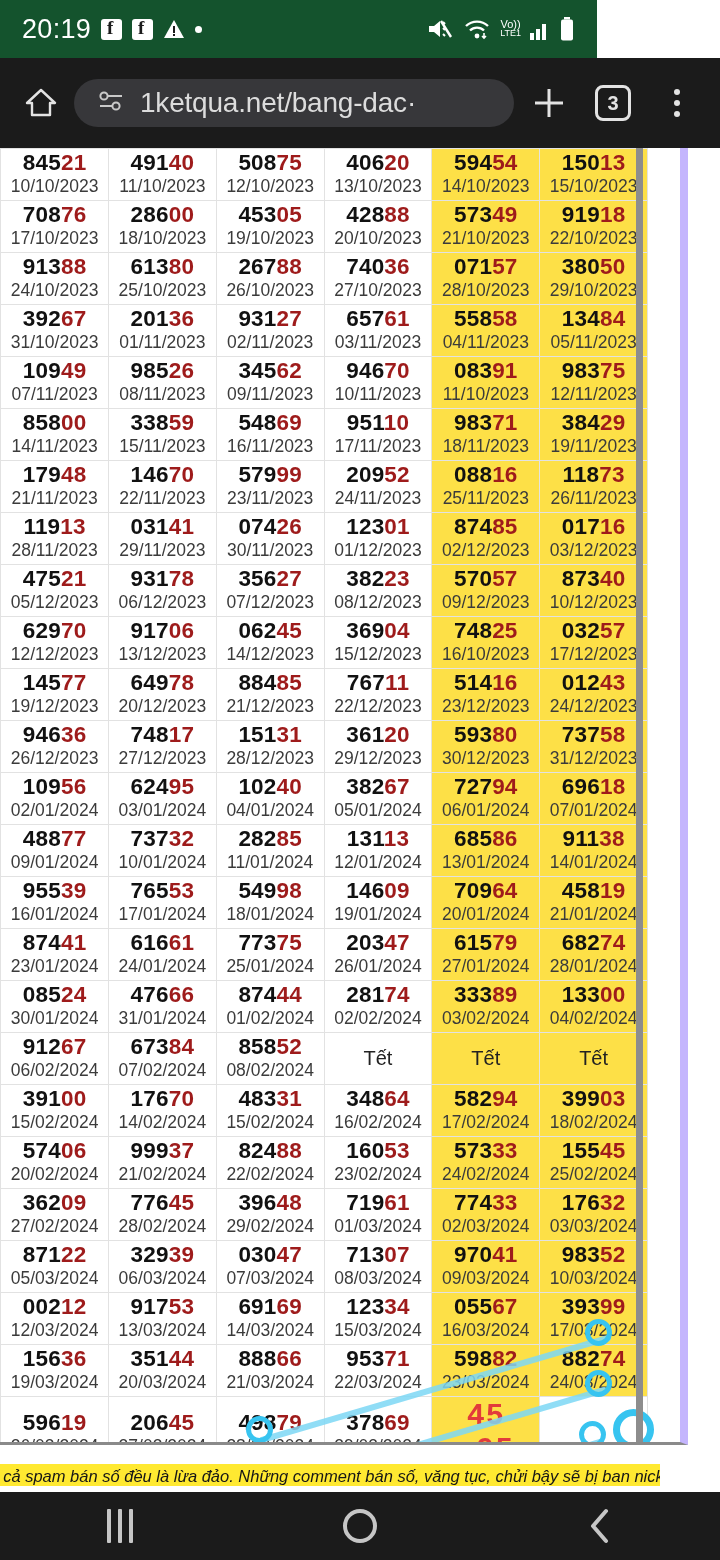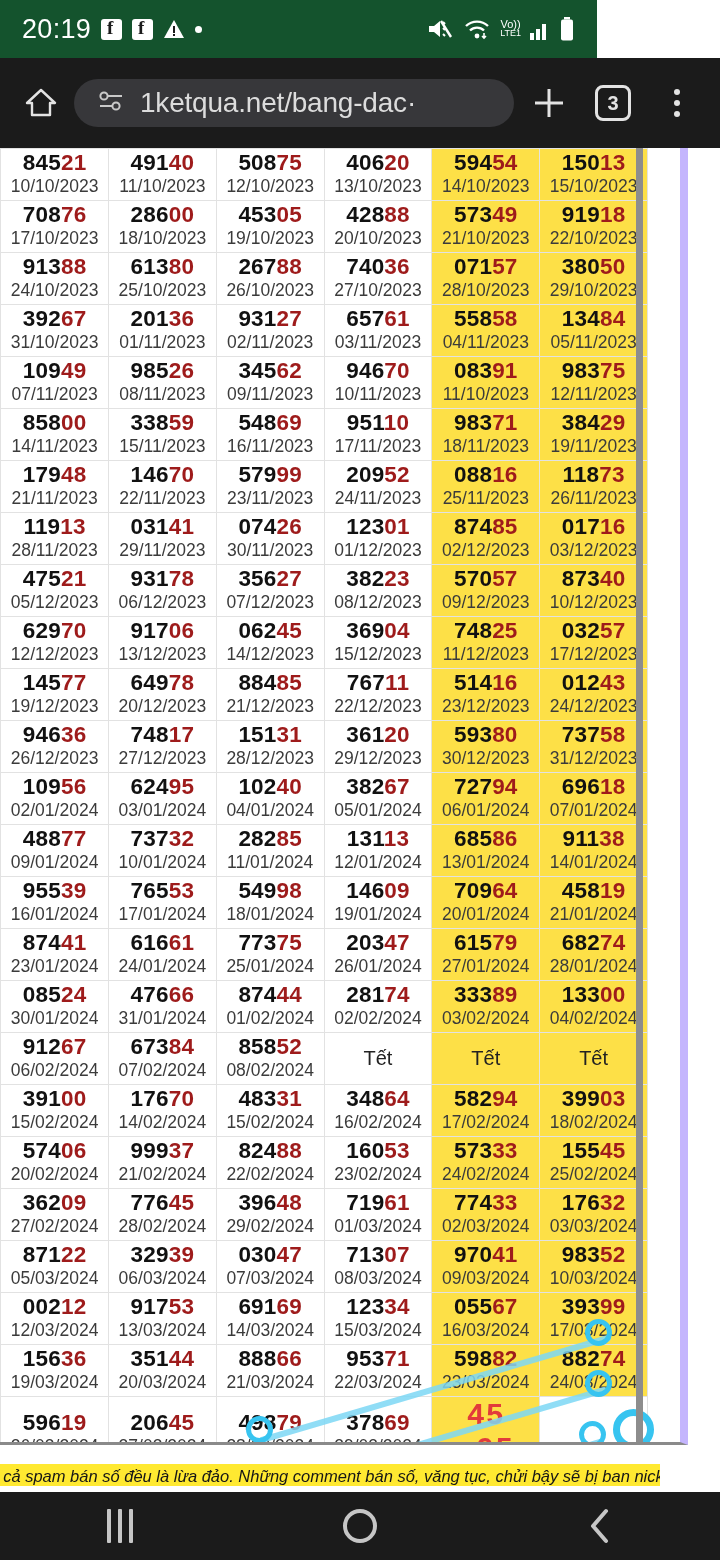--- a/index.html
+++ b/index.html
@@ -477,21 +477,21 @@
               <td>
                 <div class="num">062<span class="r">45</span></div>
                 <div class="dt">14/12/2023</div>
               </td>
               <td>
                 <div class="num">369<span class="r">04</span></div>
                 <div class="dt">15/12/2023</div>
               </td>
               <td class="hl">
                 <div class="num">748<span class="r">25</span></div>
-                <div class="dt">11/12/2023</div>
+                <div class="dt">16/10/2023</div>
               </td>
               <td class="hl">
                 <div class="num">032<span class="r">57</span></div>
                 <div class="dt">17/12/2023</div>
               </td>
             </tr>
             <tr>
               <td></td>
               <td>
                 <div class="num">145<span class="r">77</span></div>

